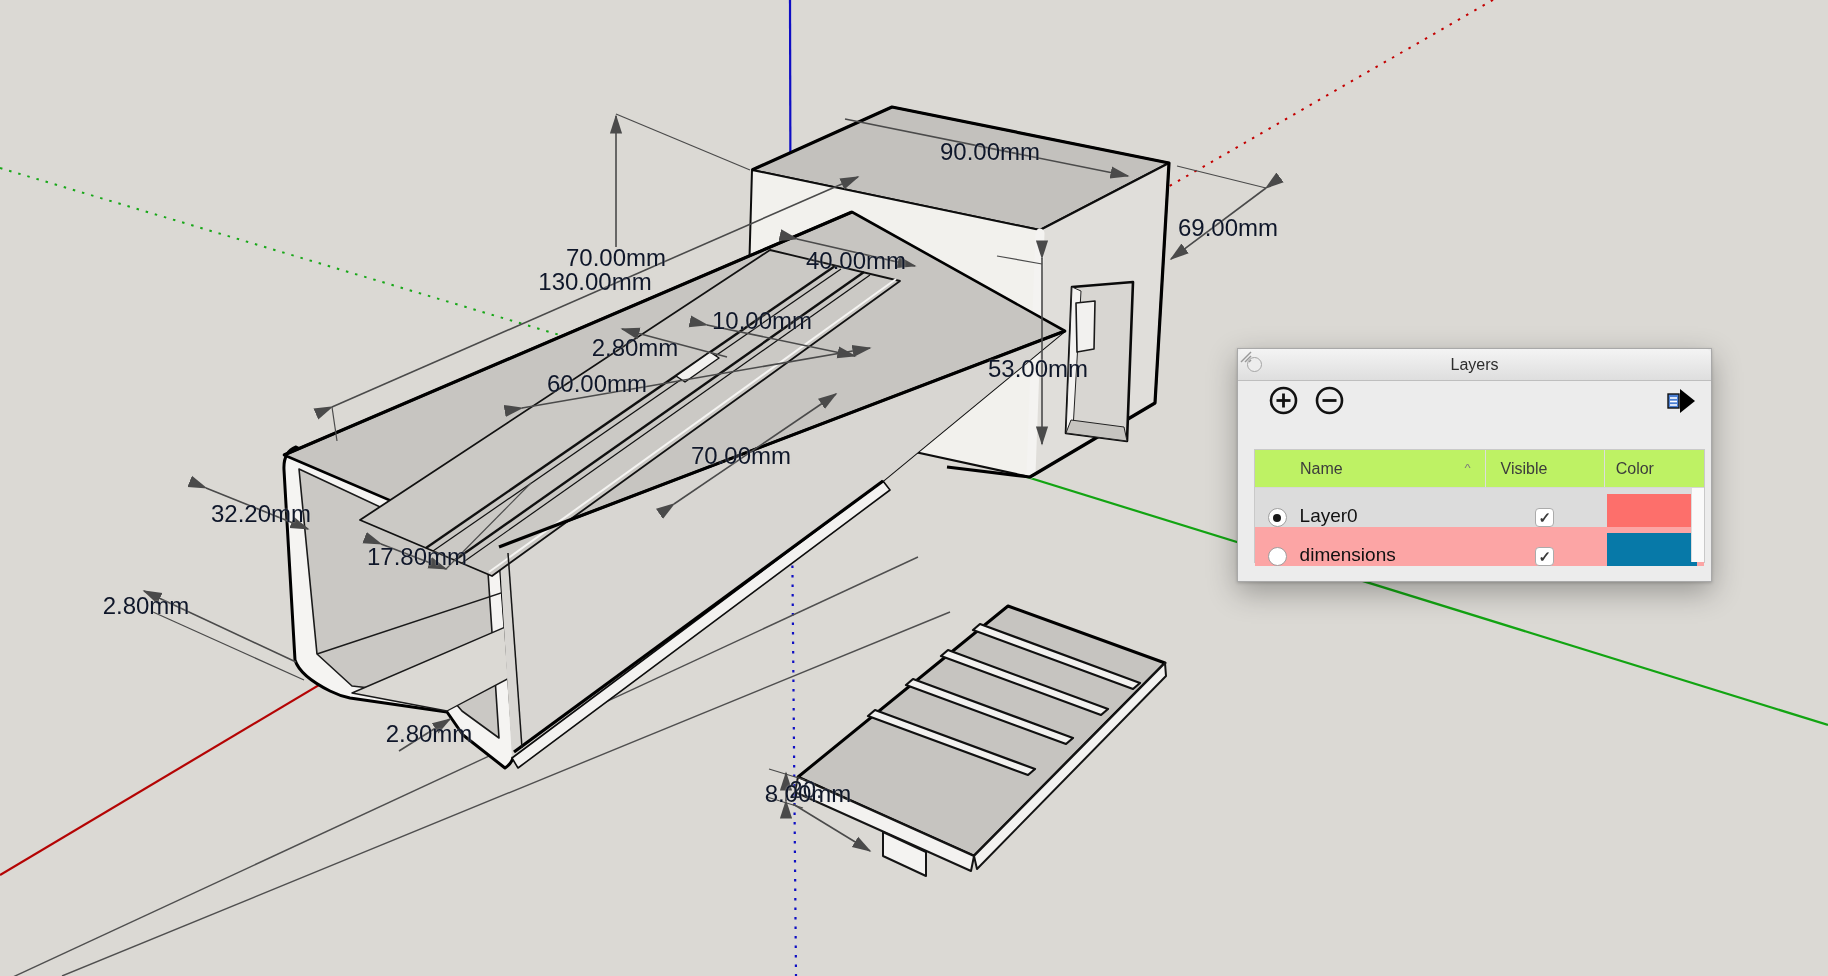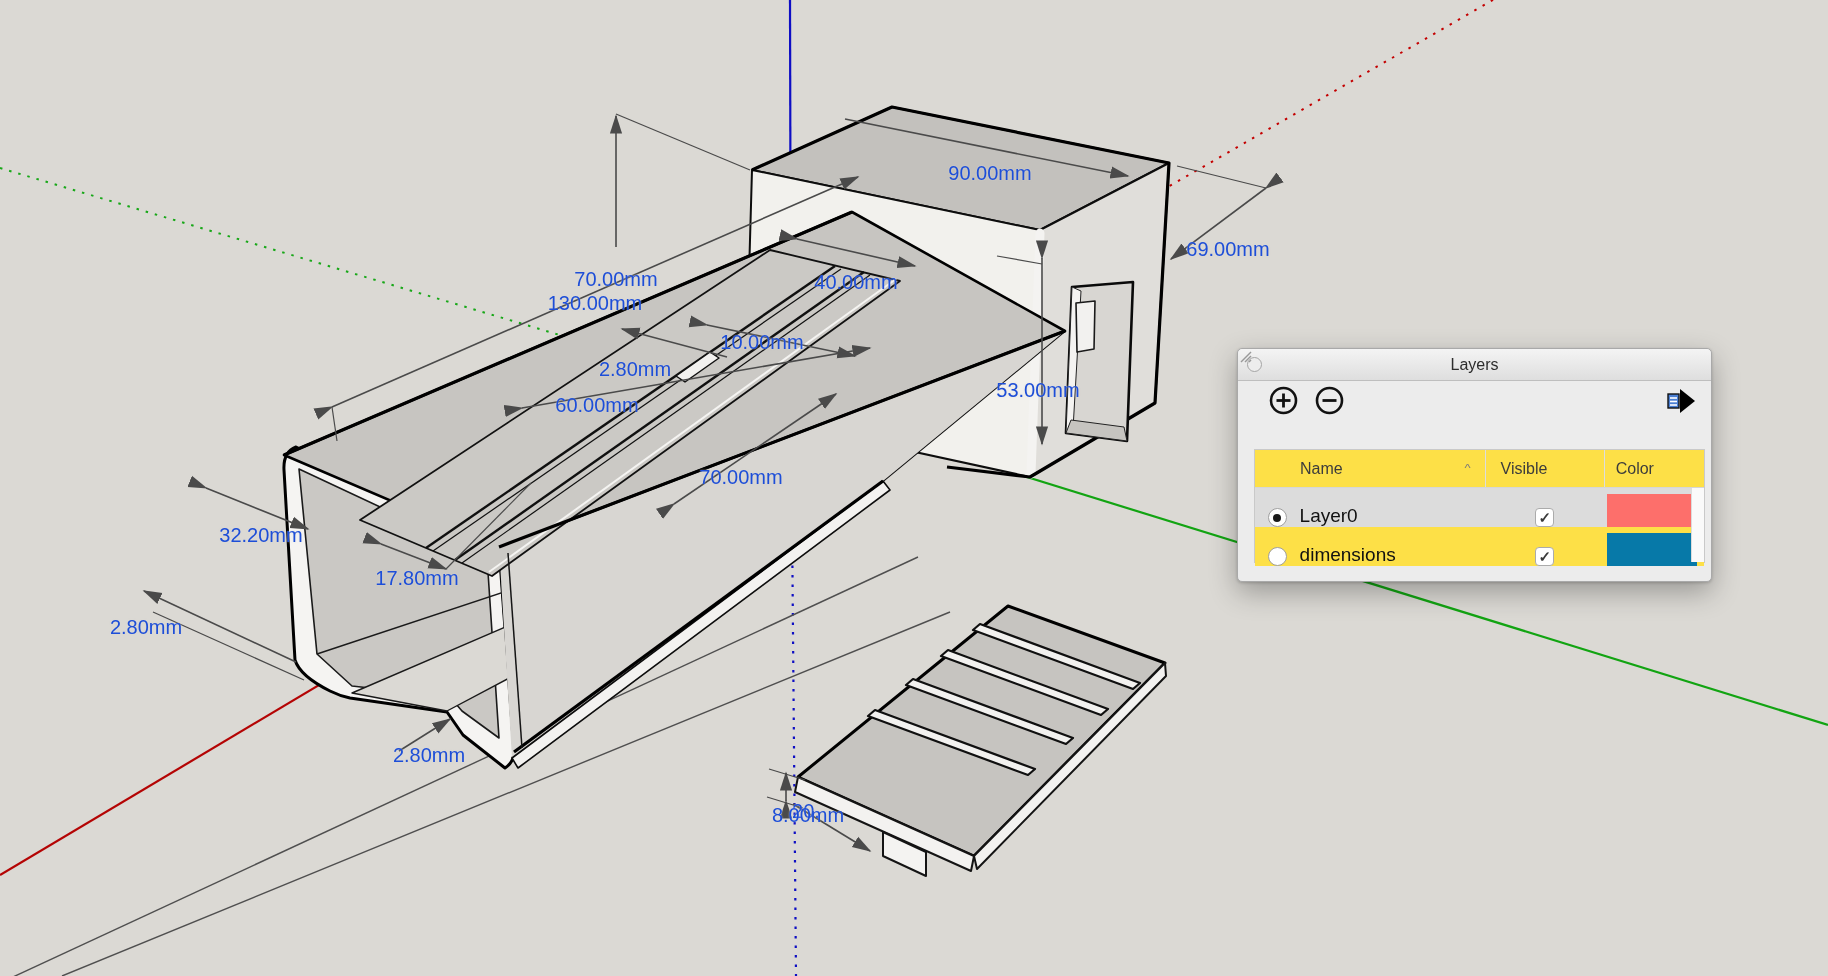--- a/index.html
+++ b/index.html
@@ -5,29 +5,28 @@
   * { margin:0; padding:0; box-sizing:border-box; }
   html,body { width:1828px; height:976px; overflow:hidden; }
   body { font-family:"Liberation Sans", sans-serif; background:#DBD9D4; position:relative; }
 
   #stage { position:absolute; left:0; top:0; width:1828px; height:976px; }
   svg { position:absolute; left:0; top:0; }
 
   
   .dim-label {
     position:absolute; transform:translate(-50%,-50%);
-    font-size:20px; color:#1d4ed8; white-space:nowrap; letter-spacing:0;
+    font-size:24px; color:#0f172a; white-space:nowrap; letter-spacing:0;
     text-shadow:0 0 2px rgba(219,217,212,.7);
-    margin-top:21px;
   }
 
   
   #layers-panel {
     position:absolute; left:1237px; top:348px; width:475px; height:234px;
-    background:#ECECEC; border:1px solid #A9A9A9; border-radius:5px;
+    background:#ECECEC; border:1px solid #A9A9A9; border-radius:0;
     box-shadow:0 10px 28px rgba(0,0,0,.30), 0 1px 3px rgba(0,0,0,.18);
   }
   .panel-titlebar {
     height:32px; background:linear-gradient(#F4F4F4,#DEDEDE);
     border-bottom:1px solid #BEBEBE; border-radius:5px 5px 0 0;
     display:flex; align-items:center; justify-content:center; position:relative;
   }
   .panel-title { font-size:16px; color:#2D2D2D; }
   .close-dot {
     position:absolute; left:9px; top:8px; width:15px; height:15px;
@@ -37,29 +36,29 @@
   .tool-circle { position:absolute; top:5px; width:29px; height:29px; cursor:pointer; }
   .tool-circle svg { position:static; }
   #add-layer { left:31px; }
   #remove-layer { left:77px; }
   #layer-detail-btn { position:absolute; right:14px; top:6px; width:30px; height:28px; cursor:pointer; }
 
   .layers-table {
     position:absolute; left:16px; right:6px; top:100px; bottom:18px;
     background:#FAFAFA; border:1px solid #C9C9C9;
   }
-  .ltable-header { display:flex; height:38px; background:#fde047; border-bottom:1px solid #D6D6D6;
+  .ltable-header { display:flex; height:38px; background:#bef264; border-bottom:1px solid #D6D6D6;
     font-size:16px; color:#3C3C3C; align-items:center; }
   .col-name   { width:232px; padding-left:45px; position:relative; border-right:1px solid #DDDDDD; height:100%; display:flex; align-items:center;}
   .col-vis    { width:120px; padding-left:15px; border-right:1px solid #DDDDDD; height:100%; display:flex; align-items:center;}
   .col-color  { width:100px; padding-left:11px; height:100%; display:flex; align-items:center;}
   .sort-caret { position:absolute; right:14px; top:11px; font-size:13px; color:#7A7A7A; transform:scaleY(.8);}
   .ltable-row { display:flex; height:39px; align-items:flex-end; font-size:19px; color:#111; }
   .row-selected { background:#DCDCDC; }
-  .row-plain { background:#fde047; }
+  .row-plain { background:#fca5a5; }
   .radio-cell { width:45px; display:flex; justify-content:center; }
   .radio { width:19px; height:19px; border-radius:50%; background:#FFF; border:1px solid #9F9F9F;
     display:flex; align-items:center; justify-content:center; }
   .radio-dot { width:8px; height:8px; border-radius:50%; background:#1A1A1A; }
   .name-cell { width:187px; }
   .vis-cell { width:121px; display:flex; justify-content:center; }
   .checkbox { width:19px; height:19px; background:#FFF; border:1px solid #ABABAB; border-radius:4px;
     font-size:15px; color:#3A3A3A; display:flex; align-items:center; justify-content:center; font-weight:bold; }
   .swatch-cell { width:100px; padding-left:2px; }
   .swatch { width:90px; height:33px; }

